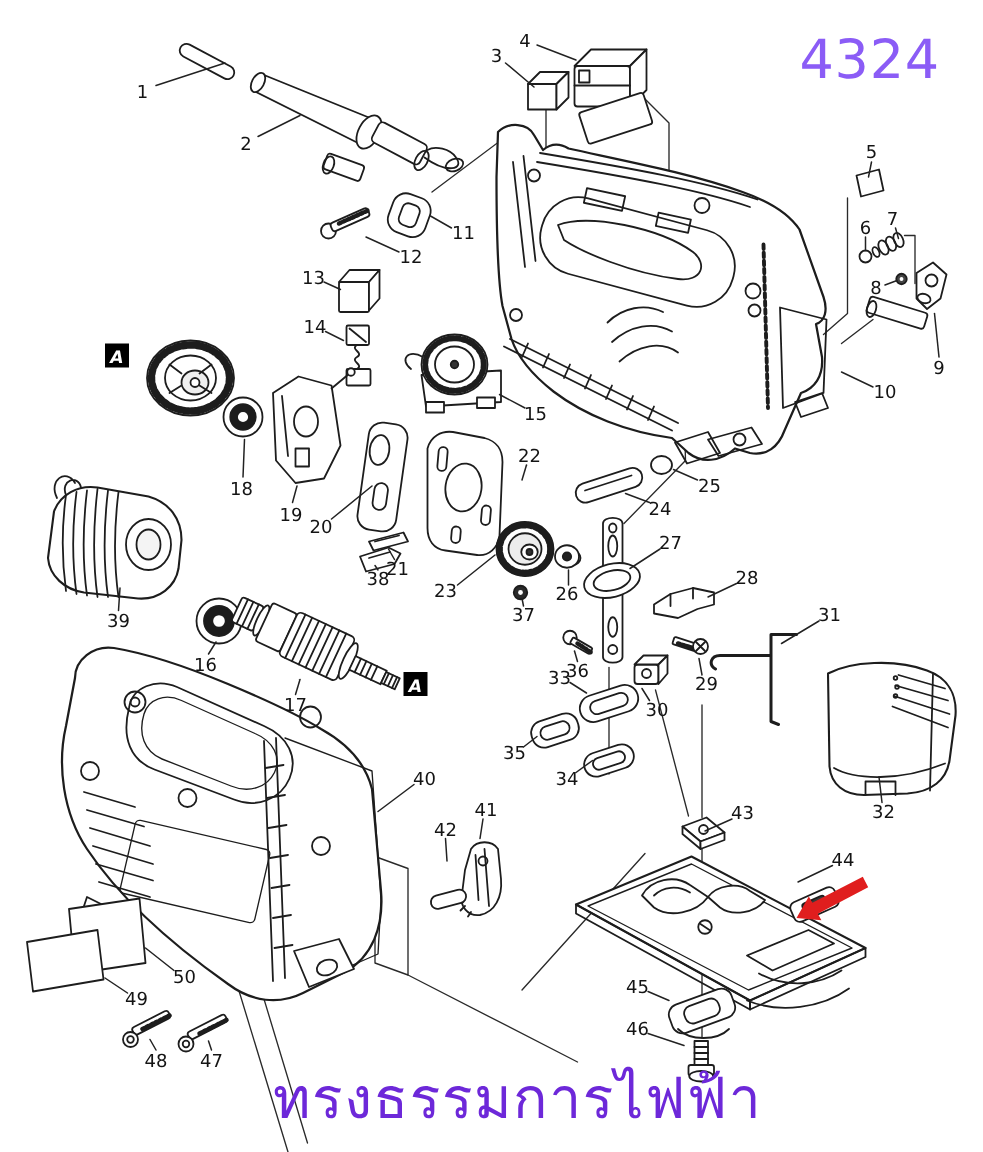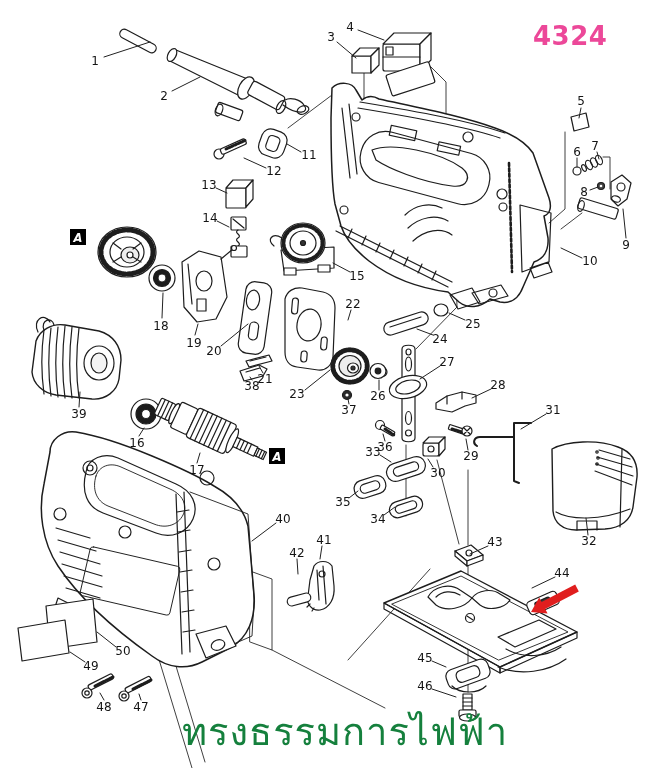--- a/index.html
+++ b/index.html
@@ -1,20 +1,20 @@
 <!DOCTYPE html>
 <html><head>
 <meta charset="utf-8">
 <style>
   html,body{margin:0;padding:0;background:#fff;}
   .stage{position:relative;width:655px;height:768px;background:#ffffff;overflow:hidden;
          font-family:"DejaVu Sans", sans-serif;}
-  .model-number{position:absolute;left:533px;top:23px;font-size:26px;font-weight:bold;
-         color:#ec4899;letter-spacing:0.5px;line-height:1;}
-  .watermark{position:absolute;left:182px;top:712px;font-size:38px;color:#15803d;
+  .model-number{position:absolute;left:533px;top:23px;font-size:36px;font-weight:normal;
+         color:#8b5cf6;letter-spacing:0.5px;line-height:1;}
+  .watermark{position:absolute;left:182px;top:712px;font-size:38px;color:#6d28d9;
          white-space:nowrap;letter-spacing:1px;line-height:1.1;}
   svg{position:absolute;left:0;top:0;}
   svg text.plbl{font-family:"DejaVu Sans", sans-serif;font-size:12px;fill:#141414;}
   svg text.badge{font-family:"DejaVu Sans", sans-serif;font-size:11.5px;font-weight:bold;
          font-style:italic;fill:#ffffff;}
 </style>
 </head>
 <body>
 
 <div class="stage">

